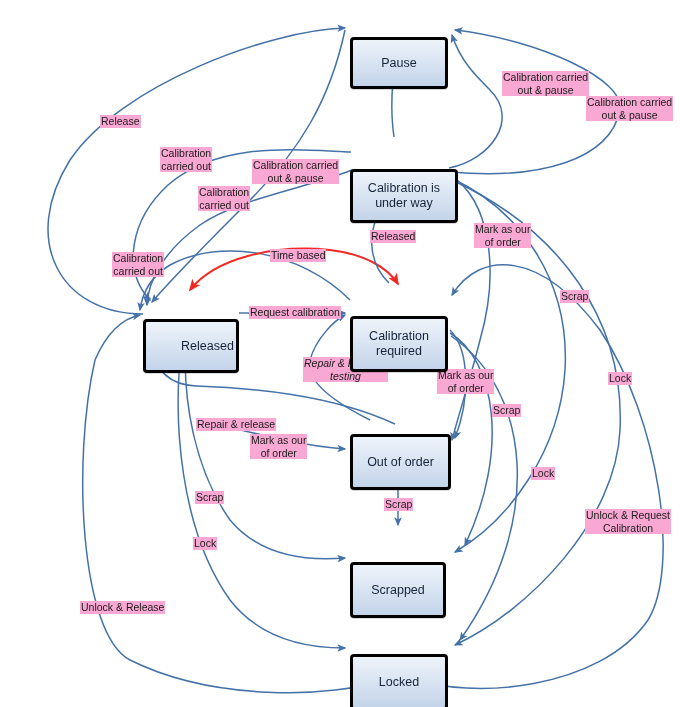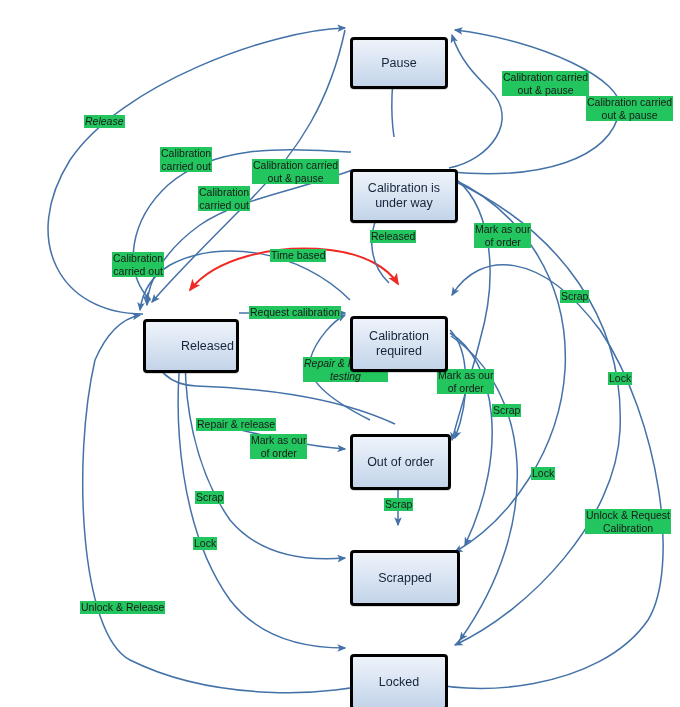--- a/index.html
+++ b/index.html
@@ -45,21 +45,21 @@
     stroke: #ef2a24;
     stroke-width: 2;
   }
   .edge-label {
     position: absolute;
     font-size: 10.5px;
     line-height: 12.5px;
     color: #1a1a1a;
     white-space: pre-line;
     text-align: center;
-    background: #22c55e;
+    background: #f9a8d4;
     padding: 0 1px;
   }
   .state-box {
     position: absolute;
     box-sizing: border-box;
     border: 3px solid #000000;
     border-radius: 4px;
     background: linear-gradient(180deg, #eef3fa 0%, #dde7f4 40%, #c3d4e9 100%);
     display: flex;
     align-items: center;
@@ -111,21 +111,21 @@
         <path d="M 395 424 C 330 394 250 388 196 386 C 170 385 155 370 150 345" class="edge" marker-end="url(#arrow-blue)"></path>
         <path d="M 398 478 L 398 525" class="edge" marker-end="url(#arrow-blue)"></path>
         <path d="M 186 341 C 182 400 195 470 230 520 C 265 562 320 560 345 558" class="edge" marker-end="url(#arrow-blue)"></path>
         <path d="M 182 342 C 172 420 180 530 230 600 C 265 645 320 648 345 648" class="edge" marker-end="url(#arrow-blue)"></path>
         <path d="M 390 678 C 330 700 210 700 130 660 C 80 634 72 460 95 360 C 108 330 125 318 140 315" class="edge" marker-end="url(#arrow-blue)"></path>
         <path d="M 412 678 C 470 700 600 690 648 620 C 680 568 660 420 600 330 C 540 250 480 250 452 295" class="edge" marker-end="url(#arrow-blue)"></path>
       </g>
   </svg>
 
   <div id="labels-layer">
-      <div class="edge-label" style="left: 84px; top: 115px; font-style: italic;">Release</div>
+      <div class="edge-label" style="left: 100px; top: 115px;">Release</div>
       <div class="edge-label" style="left: 160px; top: 147px;">Calibration
 carried out</div>
       <div class="edge-label" style="left: 252px; top: 159px;">Calibration carried
 out &amp; pause</div>
       <div class="edge-label" style="left: 198px; top: 186px;">Calibration
 carried out</div>
       <div class="edge-label" style="left: 502px; top: 71px;">Calibration carried
 out &amp; pause</div>
       <div class="edge-label" style="left: 586px; top: 96px;">Calibration carried
 out &amp; pause</div>
@@ -155,17 +155,17 @@
       <div class="edge-label" style="left: 80px; top: 601px;">Unlock &amp; Release</div>
     </div>
   <div id="states-layer">
       <div class="state-box" style="left: 350px; top: 5px; width: 98px; height: 52px;">Pause</div>
       <div class="state-box" style="left: 350px; top: 137px; width: 108px; height: 54px;">Calibration is
 under way</div>
       <div class="state-box" style="left: 143px; top: 287px; width: 96px; height: 54px; padding-left: 33px;">Released</div>
       <div class="state-box" style="left: 350px; top: 284px; width: 98px; height: 56px;">Calibration
 required</div>
       <div class="state-box" style="left: 350px; top: 402px; width: 101px; height: 56px;">Out of order</div>
-      <div class="state-box" style="left: 350px; top: 518px; width: 110px; height: 56px;">Scrapped</div>
+      <div class="state-box" style="left: 350px; top: 530px; width: 96px; height: 56px;">Scrapped</div>
       <div class="state-box" style="left: 350px; top: 622px; width: 98px; height: 56px;">Locked</div>
     </div>
 
 </div>
 
 </body></html>

